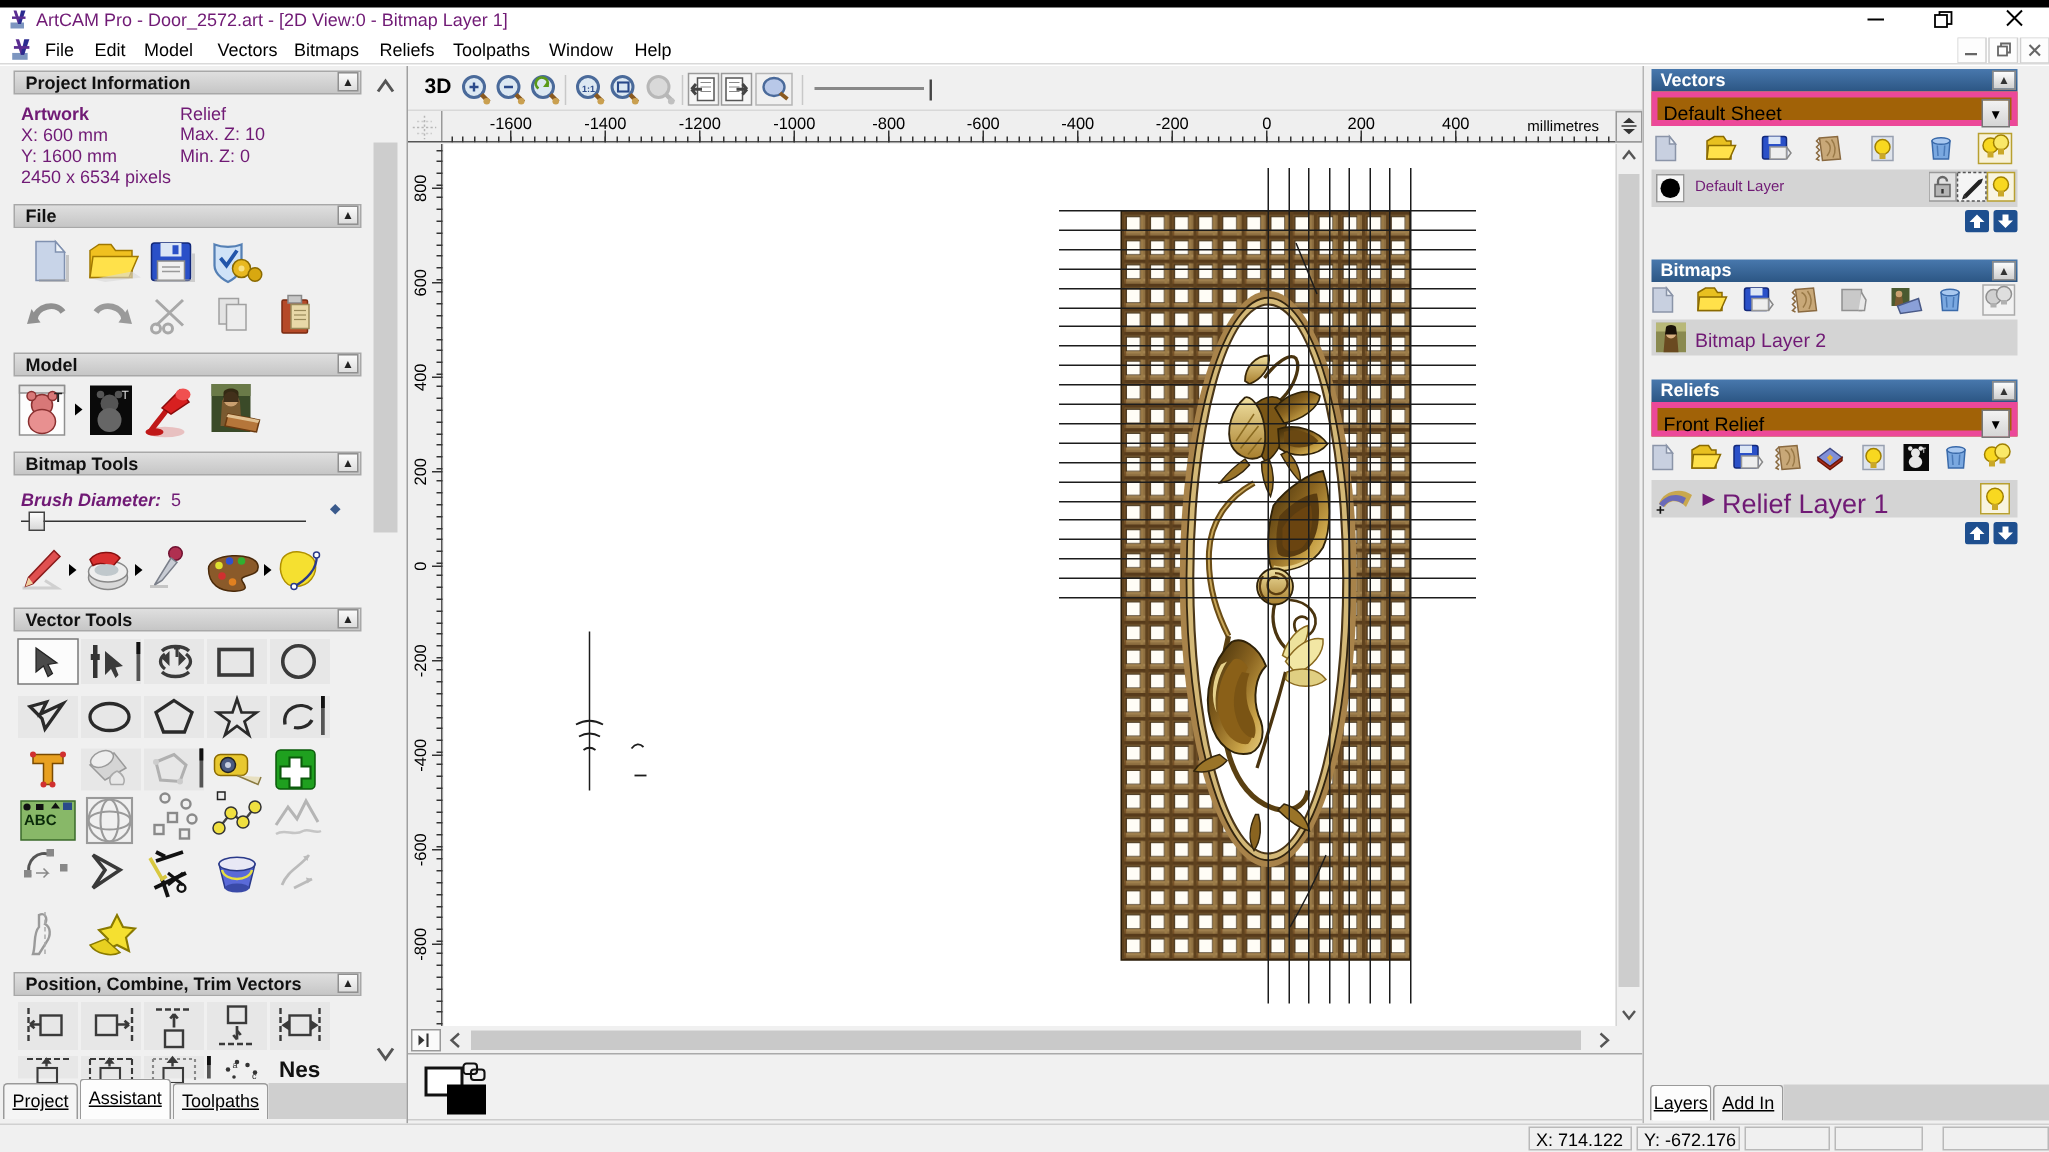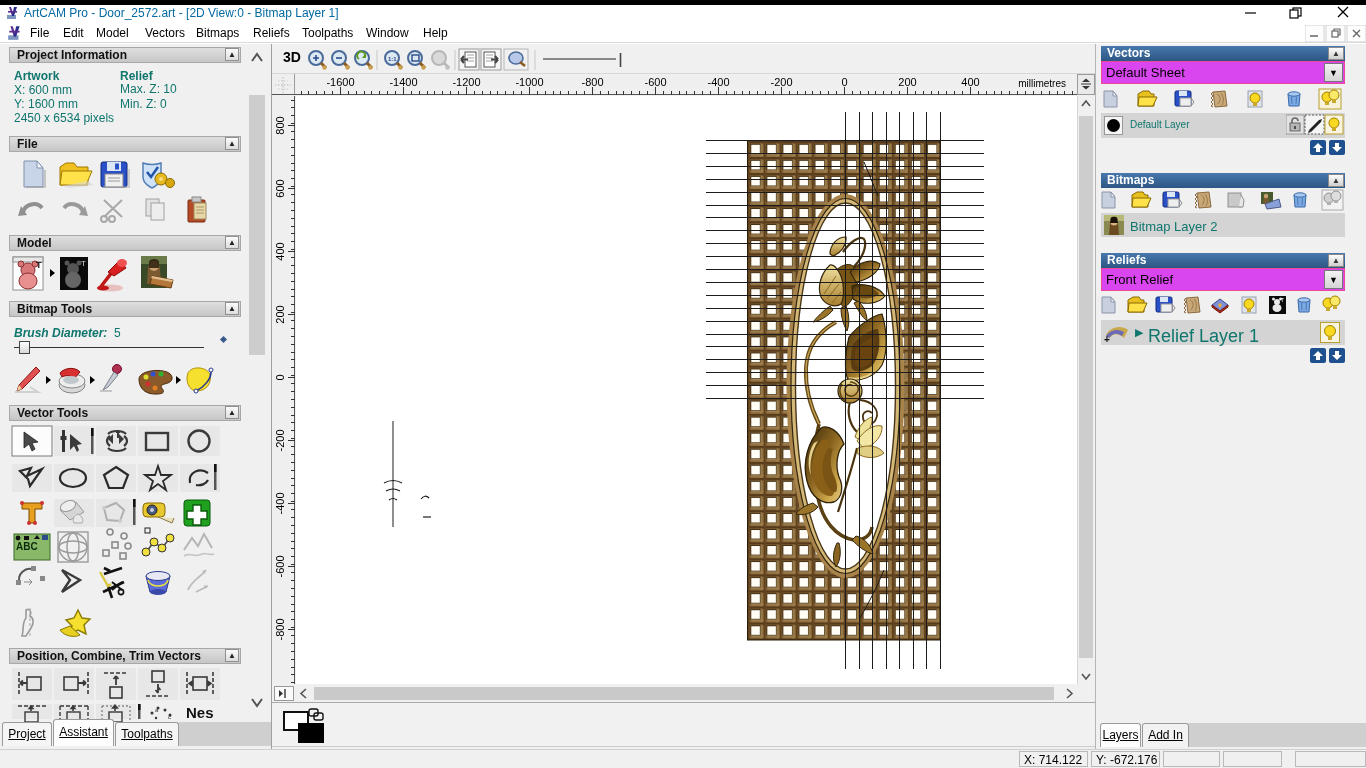--- a/index.html
+++ b/index.html
@@ -1,30 +1,30 @@
 <!DOCTYPE html>
 <html><head>
 <meta charset="utf-8">
 <style>
 * { margin:0; padding:0; box-sizing:border-box; }
 html,body { width:1366px; height:768px; overflow:hidden; font-family:"Liberation Sans", sans-serif; background:#f0f0f0; }
 .abs { position:absolute; }
 #titlebar { position:absolute; left:0; top:0; width:1366px; height:22px; background:#ffffff; }
 #topstrip { position:absolute; left:0; top:0; width:1366px; height:5px; background:#000000; }
-#title-text { position:absolute; left:24px; top:6px; font-size:12px; color:#0369a1; white-space:nowrap; }
+#title-text { position:absolute; left:24px; top:6px; font-size:12px; color:#701a75; white-space:nowrap; }
 #menubar { position:absolute; left:0; top:22px; width:1366px; height:22px; background:#ffffff; }
 .menuitem { position:absolute; top:26px; font-size:12px; color:#000; }
 #leftpanel { position:absolute; left:0; top:44px; width:271px; height:705px; background:#f0f0f0; }
 .sechead { position:absolute; left:9px; width:232px; height:16px; background:linear-gradient(#dfdfdf,#c6c6c6); border:1px solid #a8a8a8; font-size:12px; font-weight:bold; color:#111; padding-left:7px; line-height:14px; }
 .secbtn { position:absolute; right:1px; top:0px; width:14px; height:13px; background:linear-gradient(#fbfbfb,#dddddd); border:1px solid #909090; font-size:8px; line-height:11px; text-align:center; color:#222; }
-.ltext { position:absolute; font-size:12px; color:#0f766e; white-space:nowrap; }
+.ltext { position:absolute; font-size:12px; color:#701a75; white-space:nowrap; }
 #rightpanel { position:absolute; left:1095px; top:44px; width:271px; height:705px; background:#f0f0f0; border-left:1px solid #b5b5b5; }
 .bluehead { position:absolute; left:6px; width:250px; height:15px; background:linear-gradient(#4878ad,#2c5684); font-size:12px; font-weight:bold; color:#fff; padding-left:6px; line-height:15px; }
 .bluebtn { position:absolute; right:1px; top:1px; width:16px; height:13px; background:linear-gradient(#fdfdfd,#cfcfcf); border:1px solid #8a8a8a; font-size:8px; line-height:11px; text-align:center; color:#333; }
-.combo { position:absolute; left:6px; width:250px; height:23px; background:#d946ef; border:1px solid #ec4899; font-size:13px; color:#000; padding:3px 0 0 4px; }
+.combo { position:absolute; left:6px; width:250px; height:23px; background:#a16207; border:4px solid #ec4899; font-size:13px; color:#000; padding:3px 0 0 4px; }
 .combobtn { position:absolute; right:1px; top:1px; width:19px; height:19px; background:linear-gradient(#f2f2f2,#d5d5d5); border:1px solid #777; text-align:center; font-size:9px; line-height:18px; color:#000; }
 .layerrow { position:absolute; left:6px; width:250px; height:24px; background:#d4d4d4; font-size:13px; color:#000; }
 #canvas-toolbar { position:absolute; left:271px; top:44px; width:824px; height:30px; background:#f0f0f0; }
 #statusbar { position:absolute; left:0; top:749px; width:1366px; height:19px; background:#f0f0f0; border-top:1px solid #d0d0d0; }
 .sfield { position:absolute; top:751px; height:16px; border:1px solid #b9b9b9; font-size:12px; color:#000; padding:1px 0 0 4px; background:#f0f0f0; }
 .tab { position:absolute; background:#fafafa; border:1px solid #9a9a9a; border-bottom:none; border-radius:3px 3px 0 0; font-size:12px; color:#000; text-align:center;text-decoration:underline; }
 </style>
 </head>
 <body>
 
@@ -68,21 +68,21 @@
   <rect x="42" y="0" width="19" height="17" fill="#fdfdfd" stroke="#d0d0d0"></rect>
   <line x1="5" y1="11" x2="13" y2="11" stroke="#666" stroke-width="1.5"></line>
   <rect x="27" y="6" width="6" height="6" fill="none" stroke="#666" stroke-width="1.2"></rect>
   <path d="M29 6 v-2 h6 v6 h-2" fill="none" stroke="#666" stroke-width="1.2"></path>
   <path d="M48 5 l7 7 M55 5 l-7 7" stroke="#666" stroke-width="1.4"></path>
 </svg>
 
 <div id="leftpanel"></div>
 <div class="sechead" style="top:47px">Project Information<span class="secbtn">▲</span></div>
 <div class="ltext" style="left:14px;top:69px;font-weight:bold">Artwork</div>
-<div class="ltext" style="left:120px;top:69px;font-weight:bold">Relief</div>
+<div class="ltext" style="left:120px;top:69px;font-weight:normal">Relief</div>
 <div class="ltext" style="left:14px;top:83px">X: 600 mm</div>
 <div class="ltext" style="left:120px;top:82px">Max. Z: 10</div>
 <div class="ltext" style="left:14px;top:97px">Y: 1600 mm</div>
 <div class="ltext" style="left:120px;top:97px">Min. Z: 0</div>
 <div class="ltext" style="left:14px;top:111px">2450 x 6534 pixels</div>
 <div class="sechead" style="top:136px">File<span class="secbtn">▲</span></div>
 <svg class="abs" style="left:0;top:155px" width="246" height="75" viewBox="0 0 246 75">
 
   <g>
     <path d="M24 6 L37 6 L43 13 L43 32 L24 32 Z" fill="#c8d4e8" stroke="#8091b0" stroke-width="1"></path>

